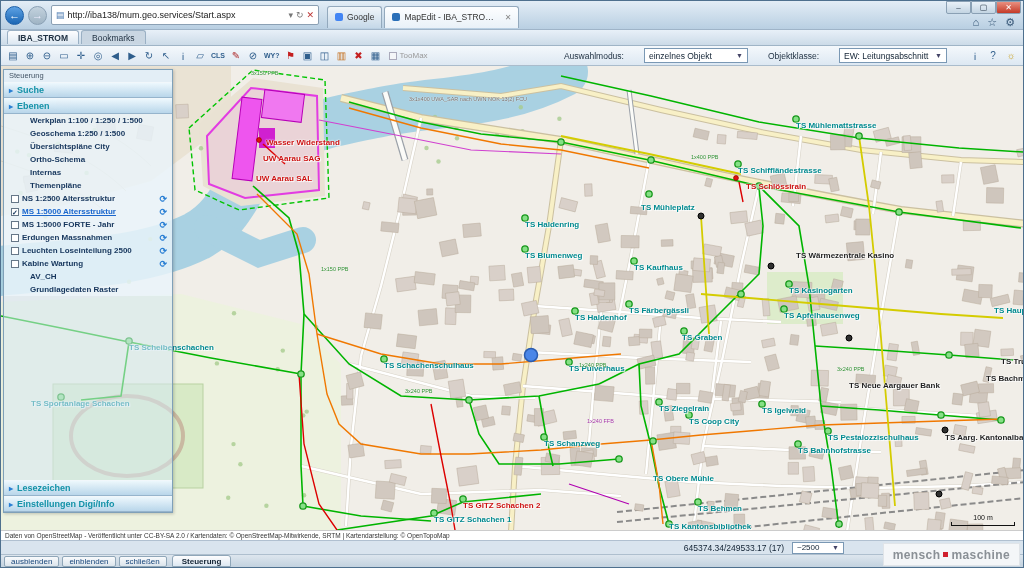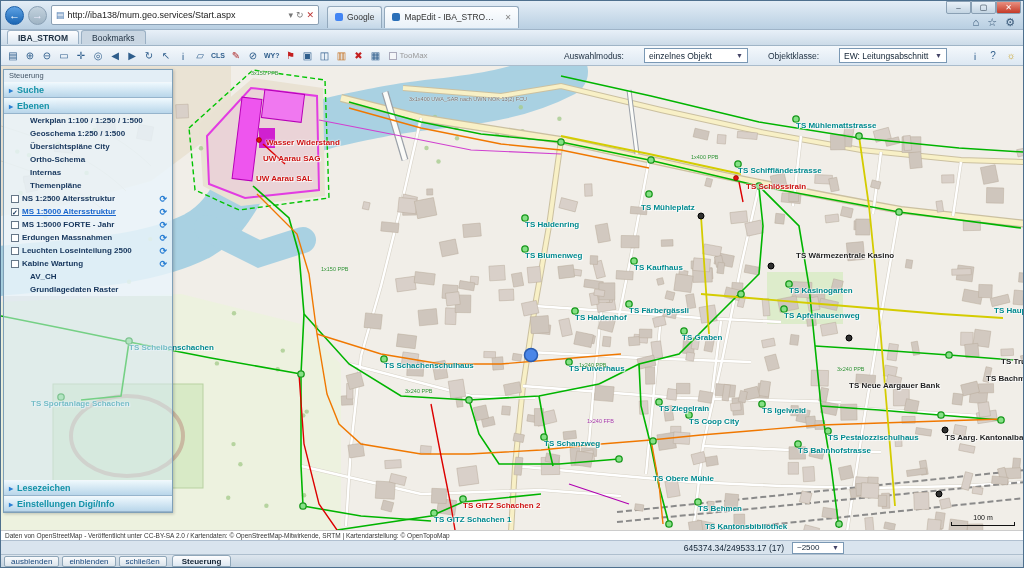--- a/index.html
+++ b/index.html
@@ -672,21 +672,21 @@
         <div class="mlabel teal" style="left: 688px; top: 351px;">TS Coop City</div>
         <div class="mlabel teal" style="left: 827px; top: 367px;">TS Pestalozzischulhaus</div>
         <div class="mlabel teal" style="left: 797px; top: 380px;">TS Bahnhofstrasse</div>
         <div class="mlabel black" style="left: 944px; top: 367px;">TS Aarg. Kantonalbank</div>
         <div class="mlabel teal" style="left: 543px; top: 373px;">TS Schanzweg</div>
         <div class="mlabel teal" style="left: 652px; top: 377px; margin-top: 31px;">TS Obere Mühle</div>
         <div class="mlabel teal" style="left: 30px; top: 333px;">TS Sportanlage Schachen</div>
         <div class="mlabel red" style="left: 462px; top: 435px;">TS GITZ Schachen 2</div>
         <div class="mlabel teal" style="left: 433px; top: 449px;">TS GITZ Schachen 1</div>
         <div class="mlabel teal" style="left: 697px; top: 438px;">TS Behmen</div>
-        <div class="mlabel teal" style="left: 668px; top: 456px; margin-left: 36px;">TS Kantonsbibliothek</div>
+        <div class="mlabel teal" style="left: 668px; top: 456px;">TS Kantonsbibliothek</div>
         <div class="tlabel" style="left: 408px; top: 30px; color: rgb(102, 102, 102);">3x1x400 UWA_SAR nach UWN NOK 13(2) FCU</div>
         <div class="tlabel" style="left: 250px; top: 4px; color: rgb(42, 138, 42);">3x150 PPB</div>
         <div class="tlabel" style="left: 320px; top: 200px; color: rgb(42, 138, 42);">1x150 PPB</div>
         <div class="tlabel" style="left: 404px; top: 322px; color: rgb(42, 138, 42);">3x240 PPB</div>
         <div class="tlabel" style="left: 578px; top: 296px; color: rgb(42, 138, 42);">1x240 PPB</div>
         <div class="tlabel" style="left: 586px; top: 352px; color: rgb(160, 48, 160);">1x240 FFB</div>
         <div class="tlabel" style="left: 690px; top: 88px; color: rgb(42, 138, 42);">1x400 PPB</div>
         <div class="tlabel" style="left: 836px; top: 300px; color: rgb(42, 138, 42);">3x240 PPB</div>
       </div>
 
@@ -788,14 +788,19 @@
 
   <div class="footer">
     <span id="footer-buttons" style="display:flex;gap:3px">
         <span class="fbtn">ausblenden</span>
         <span class="fbtn">einblenden</span>
         <span class="fbtn">schließen</span>
       </span>
     <span class="ptab">Steuerung</span>
   </div>
 
+  <div class="logo">
+    <span class="t">mensch</span>
+    <span class="sq"></span>
+    <span class="t">maschine</span>
+  </div>
 
 </div>
 
 </body></html>

